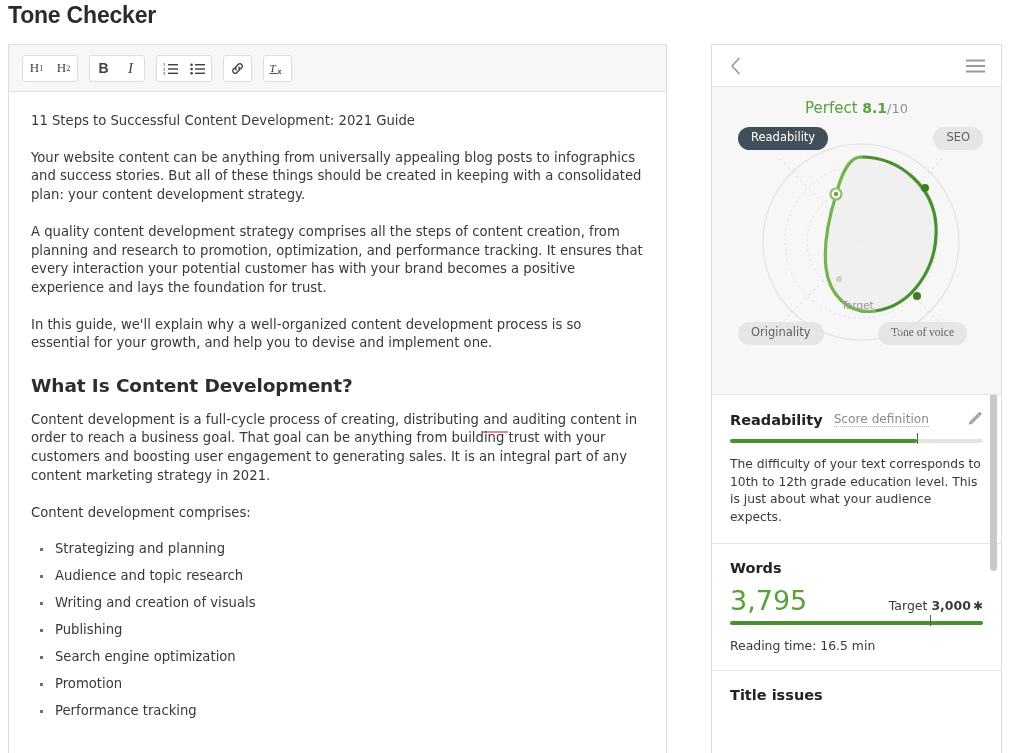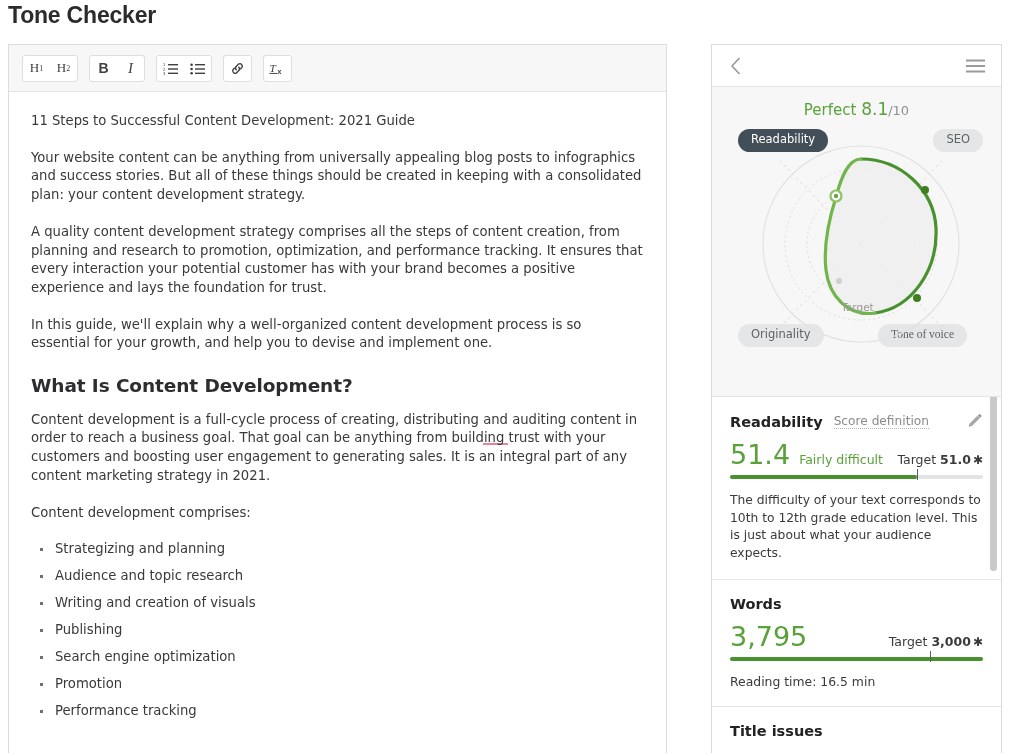--- a/index.html
+++ b/index.html
@@ -89,21 +89,21 @@
   .doc p { margin: 0 0 18px 0; }
   .doc h2 {
     font-size: 18.5px;
     font-weight: bold;
     color: #2d2d2f;
     margin: 24px 0 15px 0;
     letter-spacing: -0.1px;
   }
   .grammar {
     border-bottom: 2px solid #e8839b;
-    padding-bottom: 16px;
+    padding-bottom: 4px;
   }
   .doc ul { margin: 1px; padding: 0; list-style: none; }
   .doc ul li {
     position: relative;
     padding-left: 23px;
     margin-bottom: 8.5px;
     line-height: 18.5px;
   }
   .doc ul li::before {
     content: "";
@@ -167,21 +167,21 @@
     border-bottom: 1px solid #e4e4e4;
   }
   .overall-score {
     text-align: center;
     font-size: 15px;
     color: #5aa13a;
     margin-bottom: 5px;
     font-family: "DejaVu Sans", sans-serif;
   }
   .overall-score .word { font-weight: normal; }
-  .overall-score .num { font-weight: normal; font-size: 17px; }
+  .overall-score .num { font-weight: bold; font-size: 14px; }
   .overall-score .denom { color: #8f8f8f; font-size: 13px; }
 
   .gauge-wrap {
     position: relative;
     width: 291px;
     height: 258px;
   }
   .pill {
     position: absolute;
     border-radius: 13px;
@@ -476,25 +476,20 @@
           <span class="score-def">Score definition</span>
           <span class="pencil">
             <svg width="17" height="17" viewBox="0 0 17 17">
               <path d="M3 13.3 L3.6 10.6 L11.6 2.6 L14 5 L6 13 Z" fill="#a8a8a8"></path>
               <path d="M11.9 2.3 L13.9 0.9 L15.6 2.9 L14.3 4.7 Z" fill="#8f8f8f"></path>
               <path d="M2.9 13.4 L3.3 12.1 L4.3 13 Z" fill="#6e6e6e"></path>
             </svg>
           </span>
         </div>
 
-        <div class="metric-row">
-          <span class="metric-value">51.4</span>
-          <span class="metric-label">Fairly difficult</span>
-          <span class="metric-target"><span>Target</span> <b>51.0</b><span class="star">✱</span></span>
-        </div>
 
         <div class="bar">
           <div class="fill" style="width:74%"></div>
           <div class="tick" style="left:74%"></div>
         </div>
 
         <div class="metric-desc">The difficulty of your text corresponds to 10th to 12th grade education level. This is just about what your audience expects.</div>
       </div>
 
       <div class="section">

